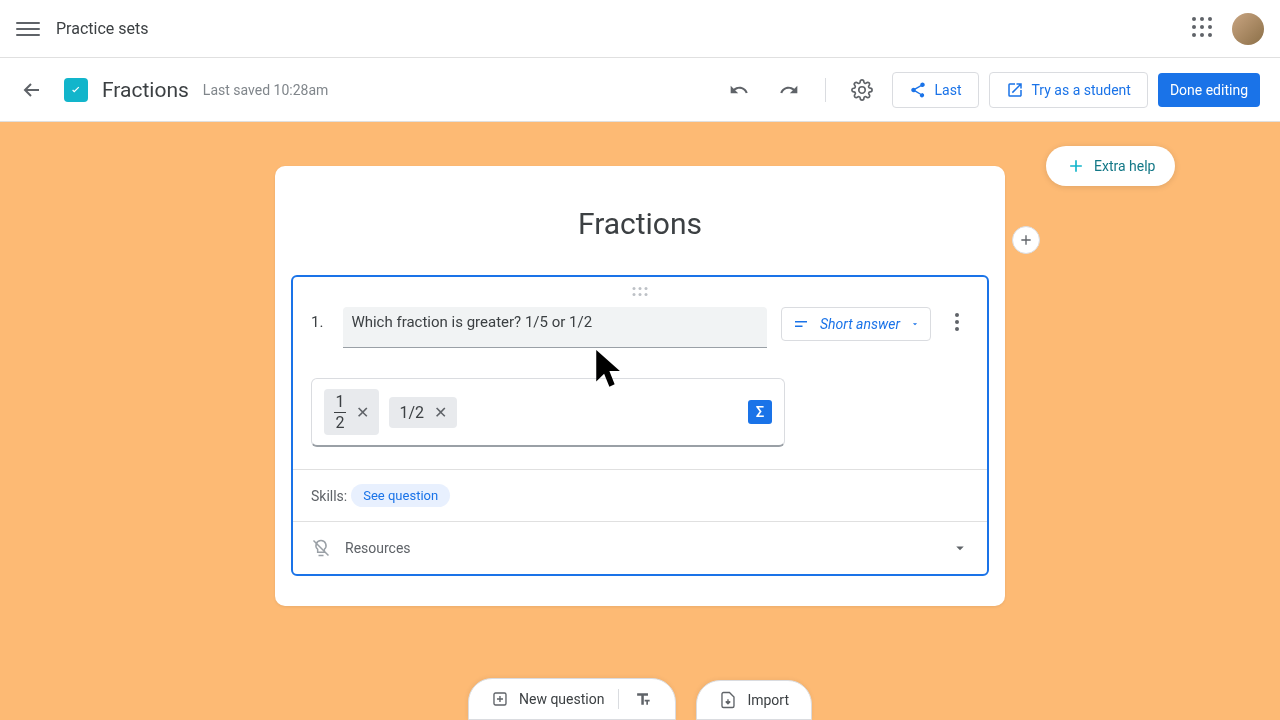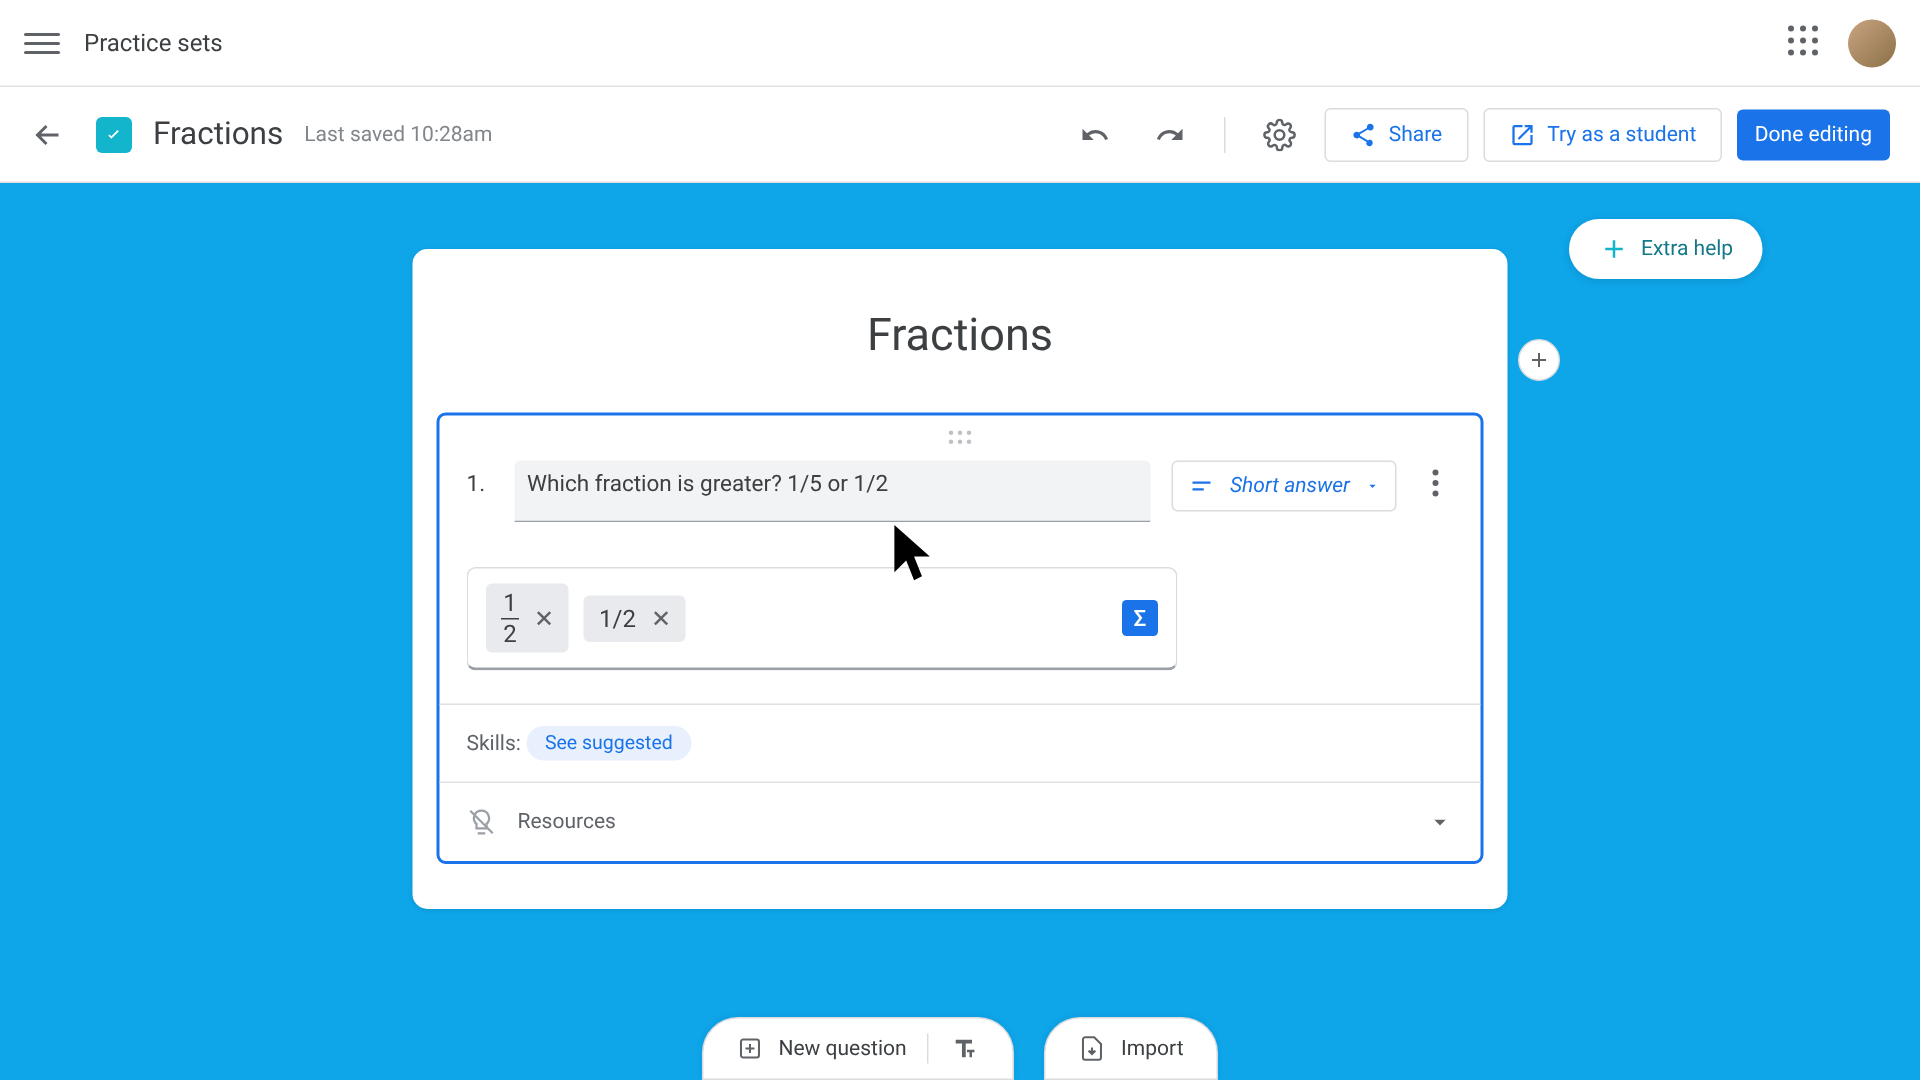--- a/index.html
+++ b/index.html
@@ -21,21 +21,21 @@
     .doc-badge { width: 24px; height: 24px; background: #12b5cb; border-radius: 4px; display: flex; align-items: center; justify-content: center; margin-right: 14px; }
     .doc-title { font-size: 21px; color: #3c4043; margin-right: 14px; }
     .save-status { font-size: 14px; color: #80868b; }
     .sub-header-right { margin-left: auto; display: flex; align-items: center; gap: 10px; }
     .icon-btn { width: 40px; height: 40px; display: flex; align-items: center; justify-content: center; cursor: pointer; border-radius: 50%; }
     .divider-v { width: 1px; height: 24px; background: #dadce0; margin: 0 6px; }
     .outline-btn { display: flex; align-items: center; gap: 8px; padding: 8px 16px; border: 1px solid #dadce0; border-radius: 4px; background: #fff; cursor: pointer; font-size: 14px; color: #1a73e8; }
     .primary-btn { padding: 9px 12px; background: #1a73e8; color: #fff; border: none; border-radius: 4px; font-size: 14px; cursor: pointer; }
 
     
-    .main { background: #0ea5e9; height: calc(720px - 122px); padding-top: 44px; position: relative; }
+    .main { background: #fdba74; height: calc(720px - 122px); padding-top: 44px; position: relative; }
     .card { width: 730px; margin: 0 auto; background: #fff; border-radius: 10px; box-shadow: 0 1px 3px rgba(0,0,0,0.08); padding: 40px 0 30px; position: relative; }
     .set-title { text-align: center; font-size: 30px; font-weight: 400; color: #3c4043; margin-bottom: 34px; }
 
     
     .question-card { border: 2px solid #1a73e8; border-radius: 6px; margin: 0 16px; position: relative; }
     .drag-handle { position: absolute; top: 10px; left: 50%; transform: translateX(-50%); display: grid; grid-template-columns: repeat(3, 3px); grid-template-rows: repeat(2, 3px); gap: 3px; cursor: grab; }
     .drag-handle span { background: #bdc1c6; border-radius: 50%; }
 
     .q-body { padding: 30px 18px 22px; }
     .q-row1 { display: flex; align-items: flex-start; gap: 14px; }
@@ -66,21 +66,21 @@
     
     .resources-row { border-top: 1px solid #e0e0e0; padding: 16px 18px; display: flex; align-items: center; gap: 14px; cursor: pointer; }
     .resources-row .lbl { font-size: 14px; color: #5f6368; }
     .resources-row .chev { margin-left: auto; }
 
     
     .extra-help { position: absolute; left: 1046px; top: 24px; background: #fff; border-radius: 24px; box-shadow: 0 1px 6px rgba(0,0,0,0.12); padding: 10px 20px; display: flex; align-items: center; gap: 8px; color: #137887; font-size: 14px; cursor: pointer; }
     .add-fab { position: absolute; left: 1012px; top: 104px; width: 28px; height: 28px; border-radius: 50%; background: #fff; border: 1px solid #dadce0; display: flex; align-items: center; justify-content: center; cursor: pointer; color: #5f6368; font-size: 18px; }
 
     
-    .bottom-actions { position: absolute; bottom: 0; left: 50%; transform: translateX(-50%); display: flex; gap: 20px; }
+    .bottom-actions { position: absolute; bottom: 0; left: 50%; transform: translateX(-50%); display: flex; gap: 20px; align-items: flex-end; }
     .pill-btn { display: flex; align-items: center; gap: 10px; padding: 10px 22px; background: #fff; border: 1px solid #dadce0; border-radius: 24px 24px 0 0; font-size: 14px; color: #3c4043; cursor: pointer; box-shadow: 0 -1px 4px rgba(0,0,0,0.05); }
     .pill-btn .sep { width: 1px; height: 20px; background: #dadce0; margin: 0 4px; }
 
     
     .cursor { position: absolute; left: 596px; top: 350px; pointer-events: none; z-index: 100; }
 
     svg { display: block; }
   </style>
 </head>
 <body>
@@ -135,21 +135,21 @@
     <div class="divider-v"></div>
     <div class="icon-btn">
       <svg width="22" height="22" viewBox="0 0 24 24">
           <path fill="none" stroke="#5f6368" stroke-width="1.8" d="M12 15.5a3.5 3.5 0 100-7 3.5 3.5 0 000 7z M19.4 15a1.65 1.65 0 00.33 1.82l.06.06a2 2 0 11-2.83 2.83l-.06-.06a1.65 1.65 0 00-1.82-.33 1.65 1.65 0 00-1 1.51V21a2 2 0 11-4 0v-.09A1.65 1.65 0 009 19.4a1.65 1.65 0 00-1.82.33l-.06.06a2 2 0 11-2.83-2.83l.06-.06a1.65 1.65 0 00.33-1.82 1.65 1.65 0 00-1.51-1H3a2 2 0 110-4h.09A1.65 1.65 0 004.6 9a1.65 1.65 0 00-.33-1.82l-.06-.06a2 2 0 112.83-2.83l.06.06a1.65 1.65 0 001.82.33H9a1.65 1.65 0 001-1.51V3a2 2 0 114 0v.09a1.65 1.65 0 001 1.51 1.65 1.65 0 001.82-.33l.06-.06a2 2 0 112.83 2.83l-.06.06a1.65 1.65 0 00-.33 1.82V9a1.65 1.65 0 001.51 1H21a2 2 0 110 4h-.09a1.65 1.65 0 00-1.51 1z"></path>
         </svg>
     </div>
     <button class="outline-btn">
       <svg width="18" height="18" viewBox="0 0 24 24">
           <path fill="#1a73e8" d="M18 16.08c-.76 0-1.44.3-1.96.77L8.91 12.7c.05-.23.09-.46.09-.7s-.04-.47-.09-.7l7.05-4.11c.54.5 1.25.81 2.04.81 1.66 0 3-1.34 3-3s-1.34-3-3-3-3 1.34-3 3c0 .24.04.47.09.7L8.04 9.81C7.5 9.31 6.79 9 6 9c-1.66 0-3 1.34-3 3s1.34 3 3 3c.79 0 1.5-.31 2.04-.81l7.12 4.16c-.5.21-.8.43-.8.65 0 1.61 1.31 2.92 2.92 2.92s2.92-1.31 2.92-2.92-1.31-2.92-2.92-2.92z"></path>
         </svg>
-      <span>Share</span>
+      <span>Last</span>
     </button>
     <button class="outline-btn">
       <svg width="18" height="18" viewBox="0 0 24 24">
           <path fill="#1a73e8" d="M19 19H5V5h7V3H5a2 2 0 00-2 2v14a2 2 0 002 2h14c1.1 0 2-.9 2-2v-7h-2v7zM14 3v2h3.59l-9.83 9.83 1.41 1.41L19 6.41V10h2V3h-7z"></path>
         </svg>
       <span>Try as a student</span>
     </button>
     <button class="primary-btn">Done editing</button>
   </div>
 </div>
@@ -218,21 +218,21 @@
           <div class="chip">
             <span>1/2</span>
             <span class="chip-x">✕</span>
           </div>
           <div class="sigma">Σ</div>
         </div>
       </div>
 
       <div class="skills-row">
         <span class="skills-lbl">Skills:</span>
-        <span class="skill-chip">See suggested</span>
+        <span class="skill-chip">See question</span>
       </div>
 
       <div class="resources-row">
         <svg width="20" height="20" viewBox="0 0 24 24">
           <path fill="none" stroke="#9aa0a6" stroke-width="1.8" d="M9 21h6M10 17h4 M12 3a6 6 0 00-4 10.5V17h8v-3.5A6 6 0 0012 3z"></path>
           <line x1="3" y1="3" x2="21" y2="21" stroke="#9aa0a6" stroke-width="1.8"></line>
         </svg>
         <span class="lbl">Resources</span>
         <svg class="chev" width="18" height="18" viewBox="0 0 24 24">
             <path fill="#5f6368" d="M7 10l5 5 5-5z"></path>

